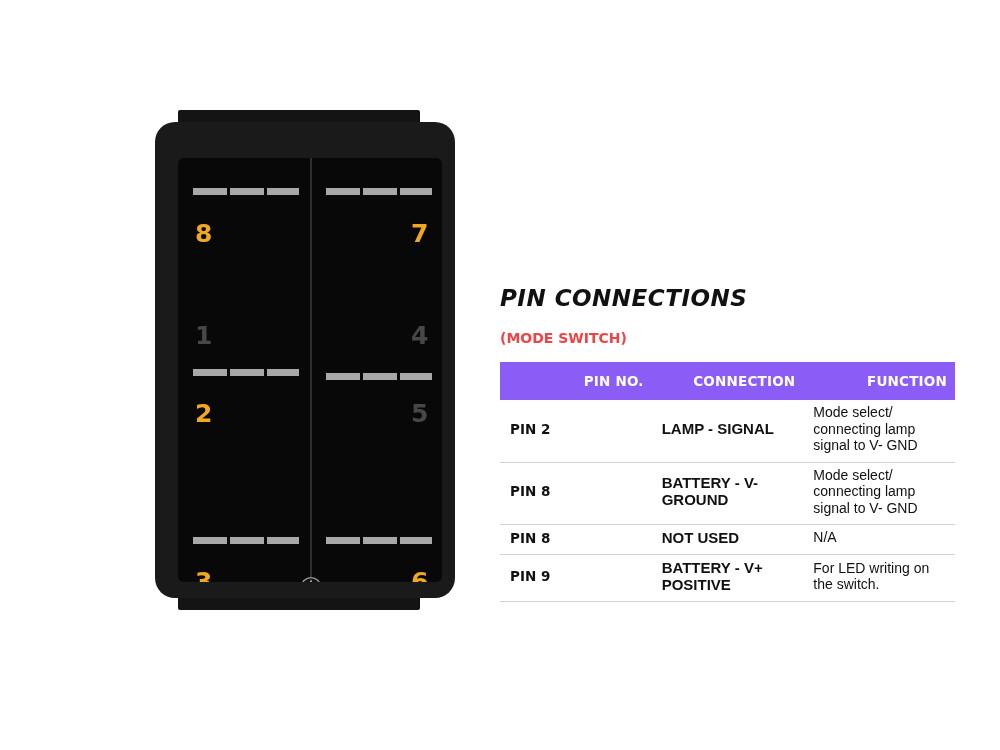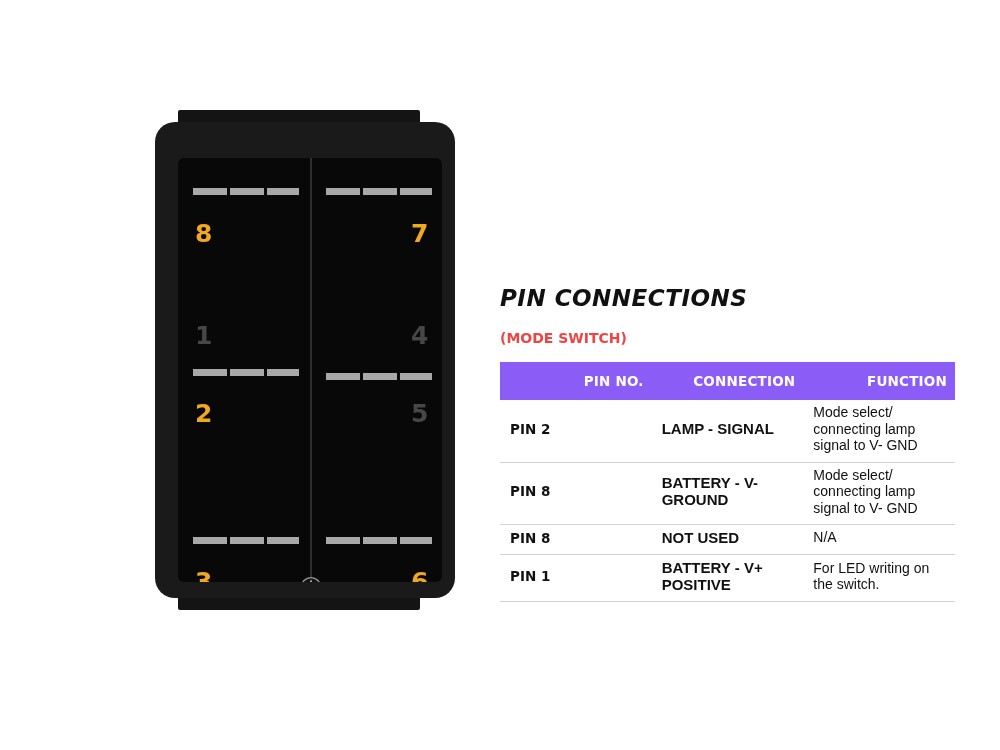--- a/index.html
+++ b/index.html
@@ -260,19 +260,19 @@
         <td class="c-pin">PIN 8</td>
         <td class="c-conn">BATTERY - V- GROUND</td>
         <td class="c-func">Mode select/ connecting lamp signal to V- GND</td>
       </tr>
       <tr>
         <td class="c-pin">PIN 8</td>
         <td class="c-conn">NOT USED</td>
         <td class="c-func">N/A</td>
       </tr>
       <tr>
-        <td class="c-pin">PIN 1</td>
+        <td class="c-pin">PIN 9</td>
         <td class="c-conn">BATTERY - V+ POSITIVE</td>
         <td class="c-func">For LED writing on the switch.</td>
       </tr>
     </tbody>
   </table>
 </div>
 
 </body></html>

